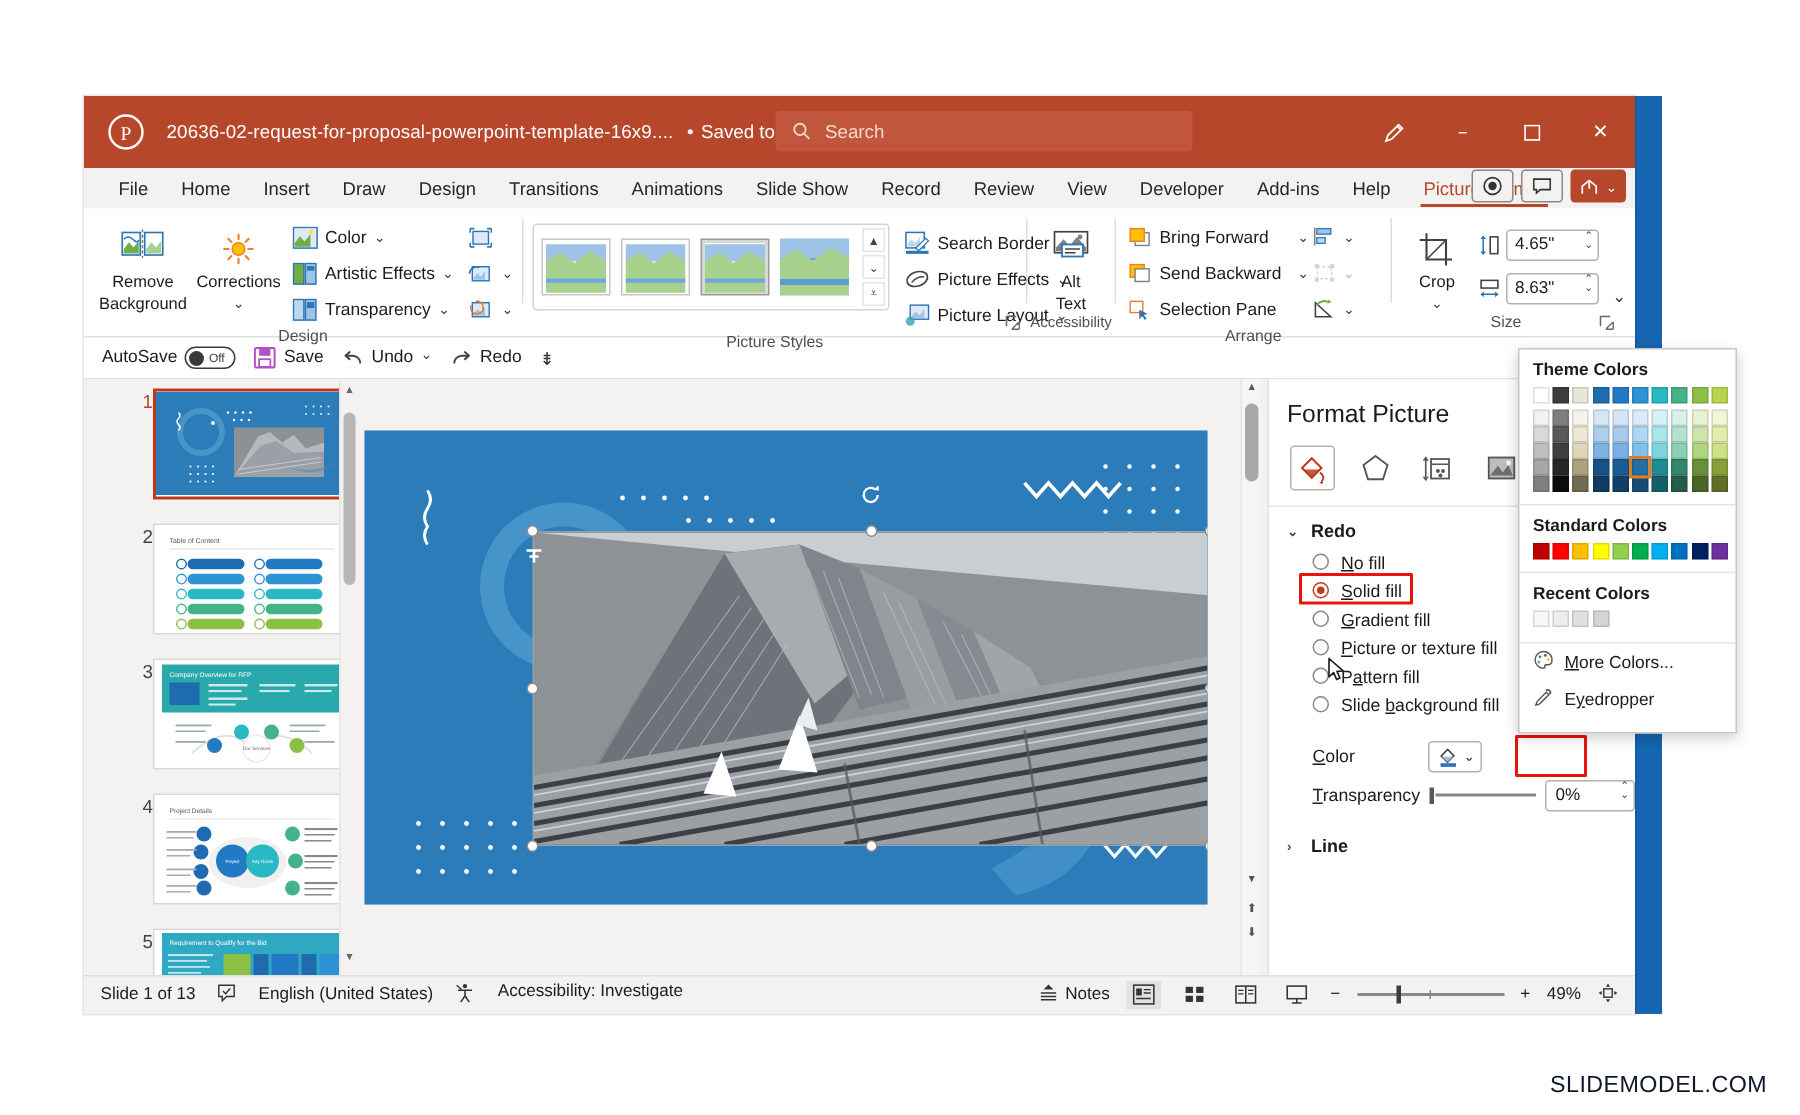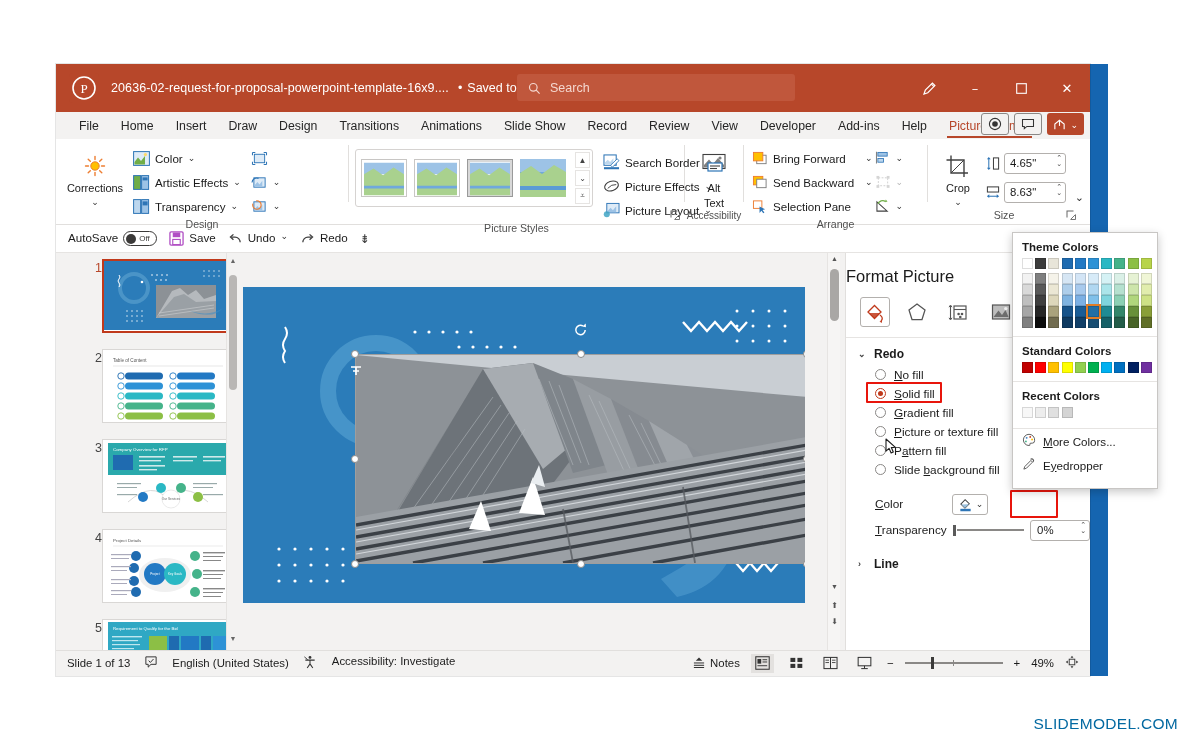--- a/index.html
+++ b/index.html
@@ -207,21 +207,21 @@
   .rot-handle {
     position:absolute; width: 15px; height: 15px; color: #fff; font-size: 14px;
     display:flex; align-items:center; justify-content:center;
   }
 
   
   .fp-pane {
     width: 245px; background: #fff; border-left: 1px solid #e1dfdd; position: relative;
     padding: 14px 0 0 0;
   }
-  .fp-title { font-size: 16.5px; color: #1b1b1b; }
+  .fp-title { font-size: 16.5px; color: #1b1b1b; padding-left: 12px; }
   .fp-tabs { display:flex; gap: 12px; padding: 11px 0 0 14px; }
   .fp-tab {
     width: 30px; height: 30px; display:flex; align-items:center; justify-content:center;
     border-radius: 3px;
   }
   .fp-tab.active { border: 1px solid #b3b0ad; background:#fff; }
   .fp-divider { margin-top: 10px; border-top: 1px solid #e6e4e2; }
   .fp-section {
     font-size: 12px; font-weight: bold; color: #1b1b1b;
     display:flex; align-items:center; gap: 8px; padding: 9px 0 4px 12px;
@@ -281,21 +281,21 @@
   .viewbtn { width: 23px; height: 19px; display:flex; align-items:center; justify-content:center;}
   .viewbtn.active { background:#e3e1df; }
   .zoom-slider { width: 98px; height: 14px; position:relative; display:flex; align-items:center;}
   .zs-track { position:absolute; left:0; right:0; height:1.2px; background:#8a8886; }
   .zs-mid { position:absolute; left:48px; width:1px; height:6px; background:#8a8886; }
   .zs-knob { position:absolute; left:26px; width:3.5px; height:12px; background:#3b3a39; }
 
   
   .watermark {
     position: absolute; right: 22px; bottom: 10px;
-    font-size: 15.5px; color: #0369a1; letter-spacing: .3px;
+    font-size: 15.5px; color: #0f172a; letter-spacing: .3px;
     font-family: "Liberation Sans", sans-serif;
   }
 </style>
 </head>
 <body>
 
 <div id="root">
 
   <div class="desktop">
     <div class="desktop-blue"></div>
@@ -388,20 +388,34 @@
           </svg>
           <span class="chev-sm">⌄</span>
         </div>
       </div>
     </div>
 
     <div class="ribbon">
 
       <div class="rgroup" style="width:292px">
         <div class="rcontent">
+          <div class="big-btn">
+            <span class="bi">
+              <svg width="30" height="28" viewBox="0 0 30 28">
+                <rect x="1.5" y="3" width="12" height="15" fill="#fff" stroke="#2e75b6" stroke-width="1.1"></rect>
+                <path d="M2.5 14 L6 9.5 L9 13 L12.5 8.5 V17 H2.5 Z" fill="#70ad47"></path>
+                <path d="M2.5 7.5 q3 -3 6 0 q3 3 4 0.5" fill="none" stroke="#2e75b6" stroke-width="1"></path>
+                <rect x="16.5" y="3" width="12" height="15" fill="#fff" stroke="#2e75b6" stroke-width="1.1"></rect>
+                <path d="M17.5 14 L21 9.5 L24 13 L27.5 8.5 V17 H17.5 Z" fill="#a9d18e"></path>
+                <line x1="15" y1="1" x2="15" y2="20" stroke="#777" stroke-width="1" stroke-dasharray="2 1.5"></line>
+              </svg>
+            </span>
+            <span>Remove</span>
+            <span>Background</span>
+          </div>
 
           <div class="rsep"></div>
 
           <div class="big-btn" style="width:64px">
             <span class="bi">
               <svg width="26" height="26" viewBox="0 0 26 26">
                 <circle cx="13" cy="12" r="4.2" fill="#ffc000" stroke="#ed7d31" stroke-width="1"></circle>
                 <g stroke="#ed7d31" stroke-width="1.4" stroke-linecap="round">
                   <line x1="13" y1="2.5" x2="13" y2="5.5"></line>
                     <line x1="13" y1="18.5" x2="13" y2="21.5"></line>

